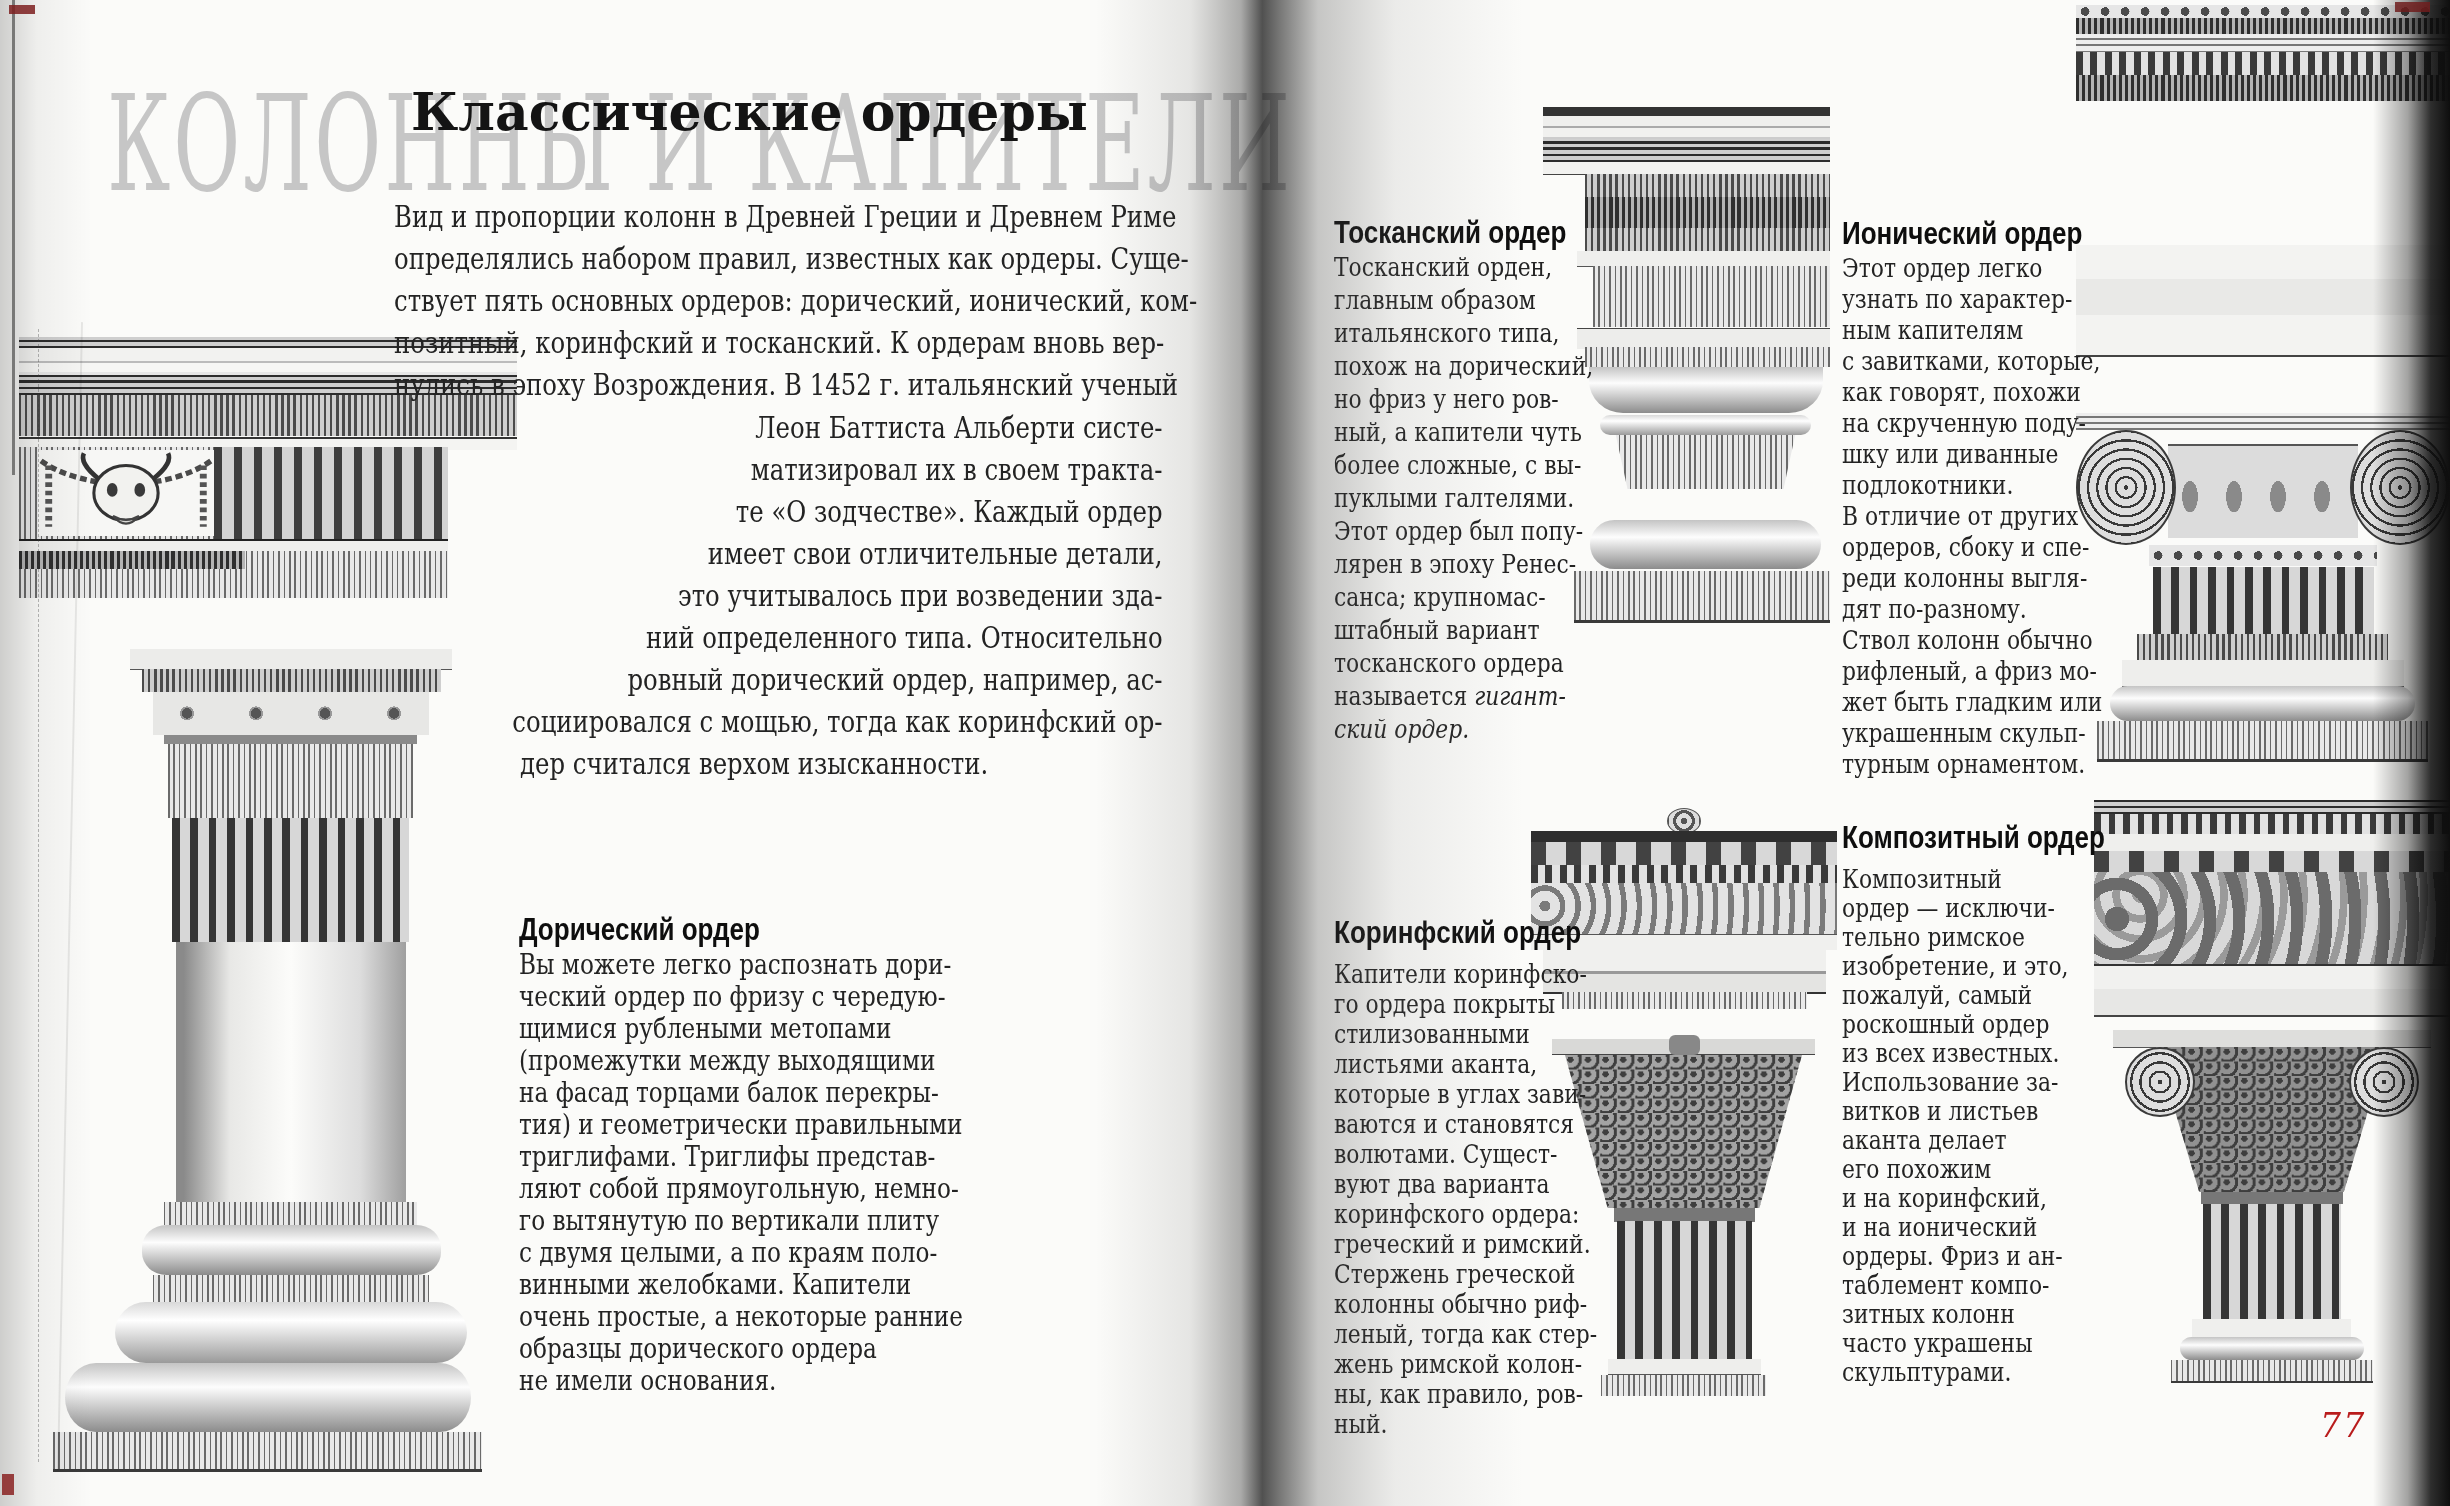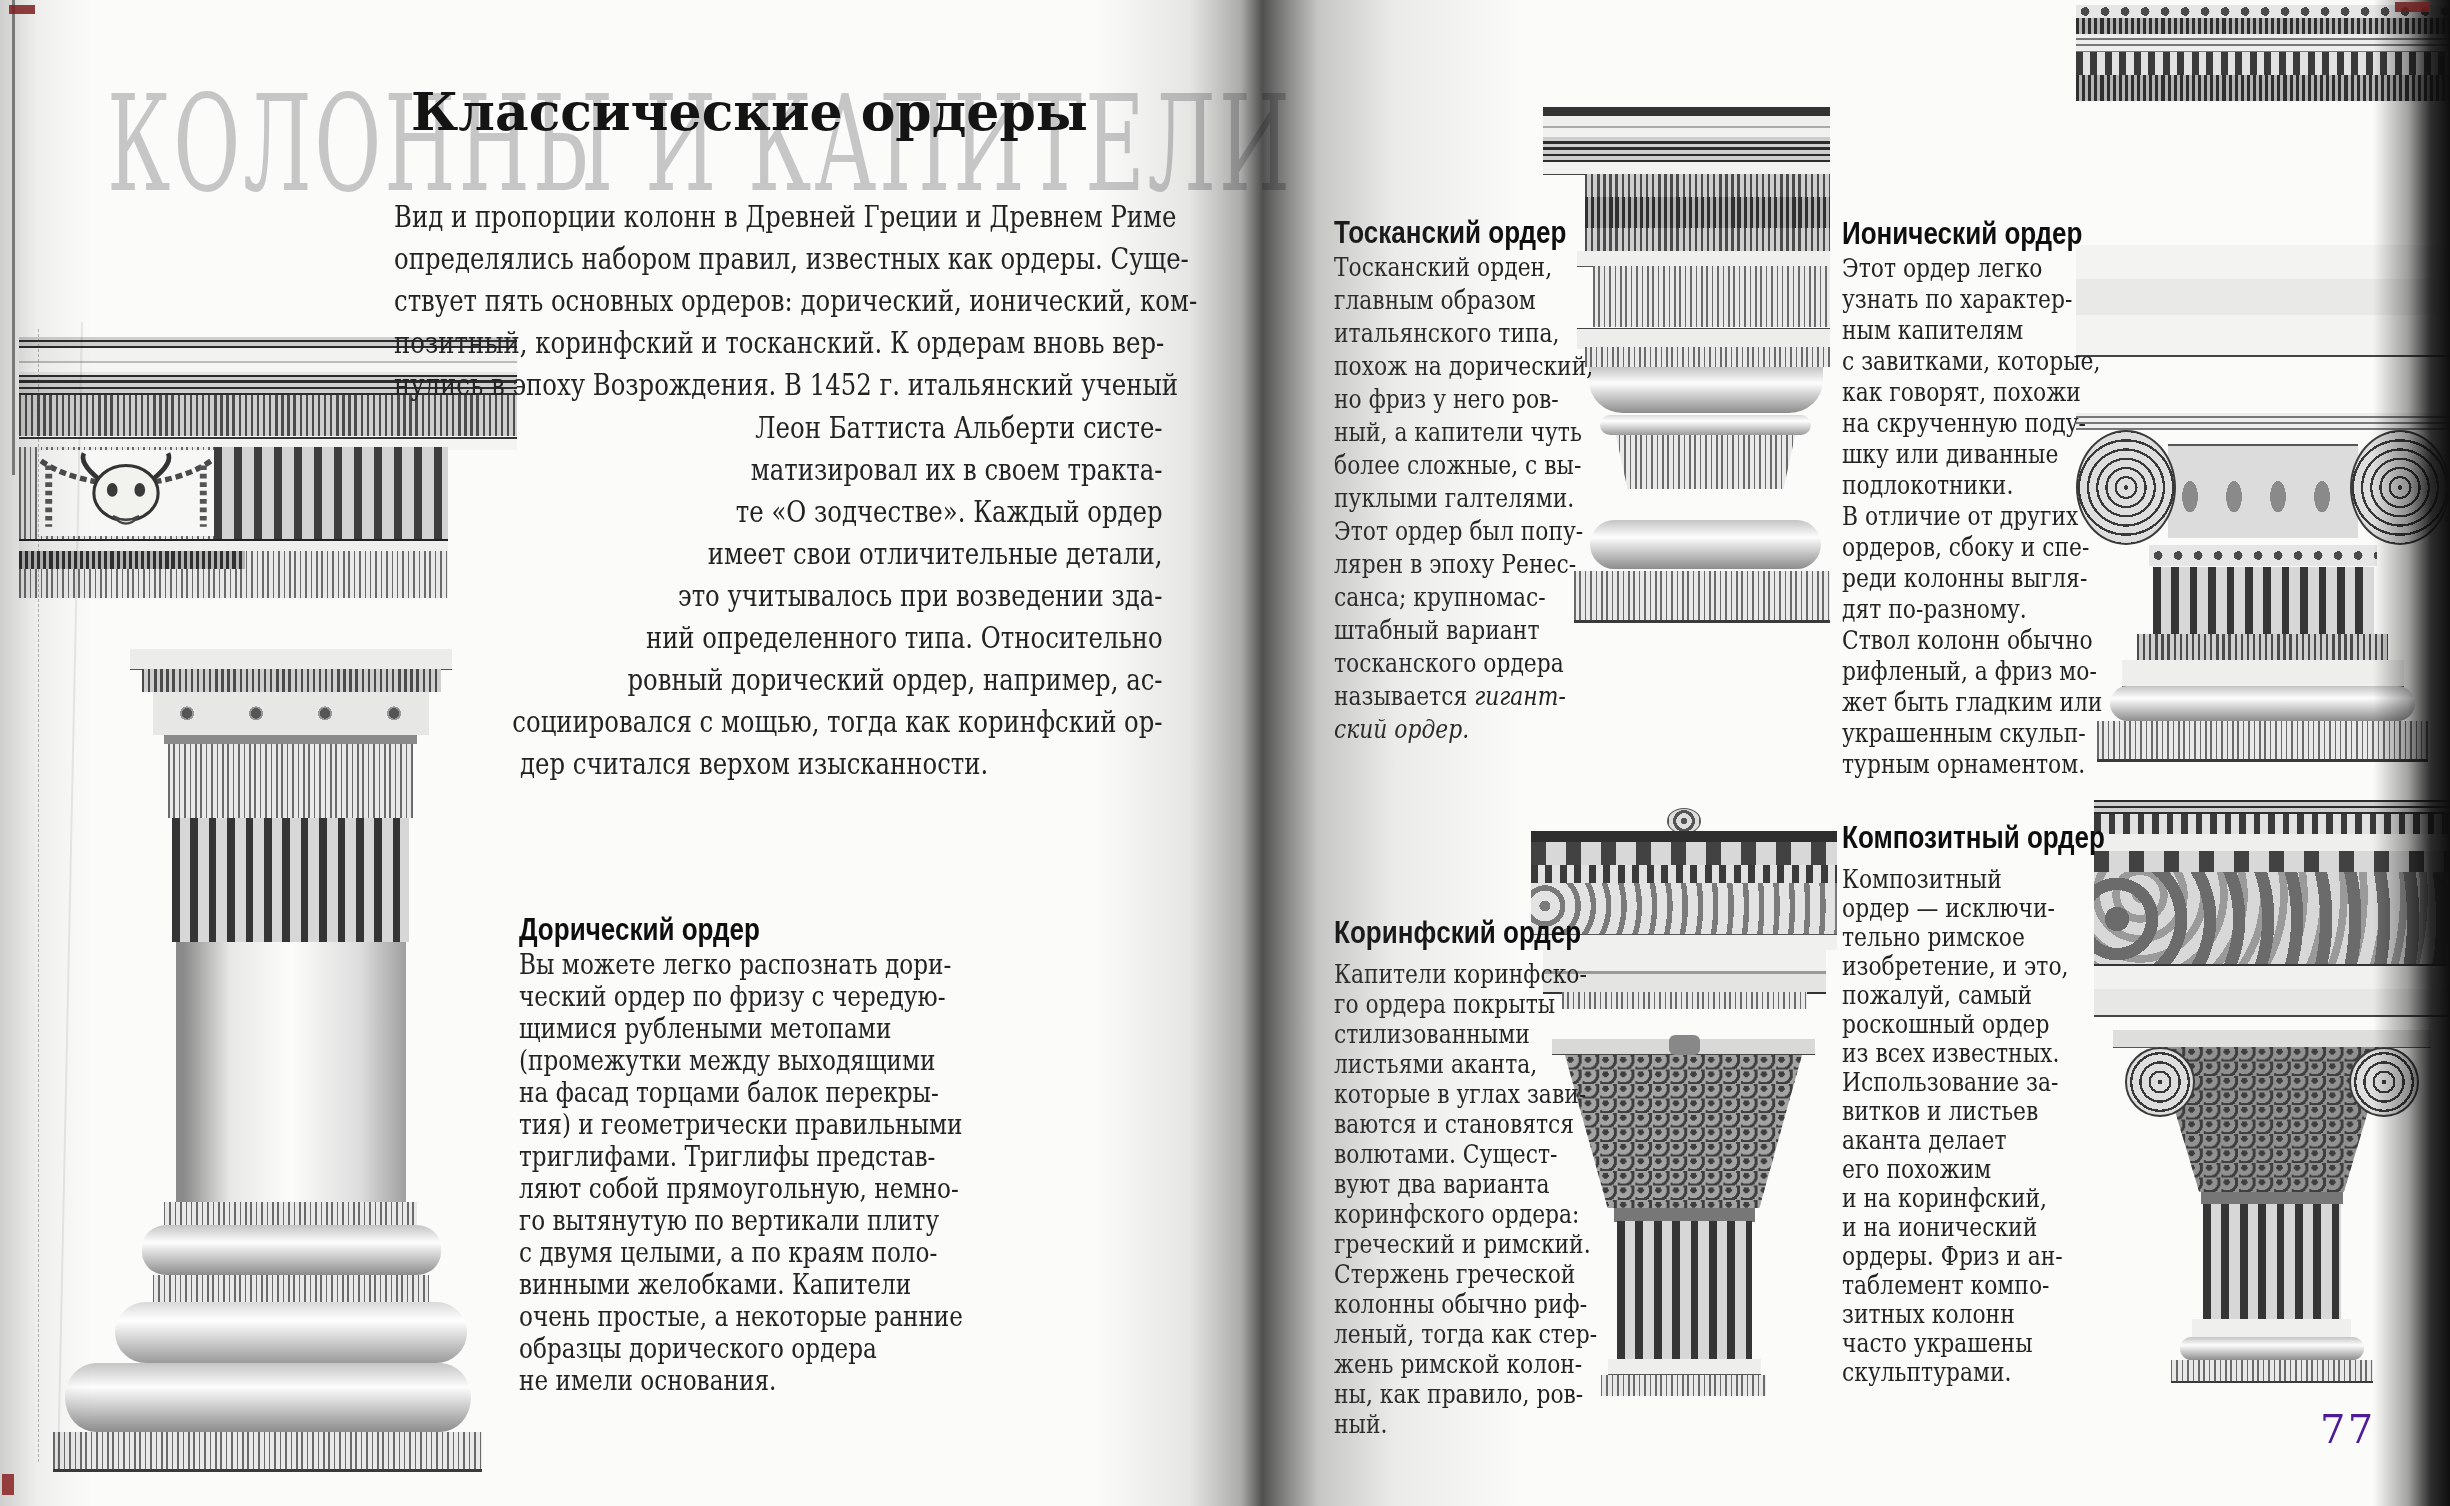--- a/index.html
+++ b/index.html
@@ -7,21 +7,21 @@
           font-family:"DejaVu Serif",serif;color:#1f1f1f;}
   .abs{position:absolute;}
   .cond{position:absolute;transform:scaleX(0.84);transform-origin:0 0;}
   .nw{white-space:nowrap;}
   .h{font-family:"Liberation Sans",sans-serif;font-weight:bold;color:#0e0e0e;font-size:31px;line-height:1.1;}
   .body-txt{font-family:"DejaVu Serif",serif;color:#232323;}
   .it{font-style:italic;}
   .watermark{font-family:"DejaVu Serif",serif;color:#c6c6c6;font-size:132px;font-weight:normal;
              letter-spacing:4.6px;white-space:nowrap;transform:scaleX(0.62);transform-origin:0 0;}
   .title{font-family:"DejaVu Serif",serif;font-weight:bold;font-size:52px;color:#141414;white-space:nowrap;margin-left:17px;}
-  .pagenum{font-family:"DejaVu Serif",serif;font-size:40px;letter-spacing:2.3px;color:#4c1d95;}
+  .pagenum{font-family:"DejaVu Serif",serif;font-style:italic;font-size:33px;letter-spacing:2.3px;color:#b91c1c;}
   
   .ill div{position:absolute;}
   .hv-l{background:repeating-linear-gradient(90deg,#6a6a6a 0 1.5px,#e9e9e9 1.5px 5.4px);}
   .hv-m{background:repeating-linear-gradient(90deg,#4b4b4b 0 2.3px,#cfcfcf 2.3px 6.1px);}
   .hv-d{background:repeating-linear-gradient(90deg,#2f2f2f 0 3.1px,#b4b4b4 3.1px 6.1px);}
   .hh-d{background:repeating-linear-gradient(0deg,#2c2c2c 0 2.3px,#cfcfcf 2.3px 6.1px);}
   .hh-l{background:repeating-linear-gradient(0deg,#777 0 1.5px,#eee 1.5px 6.1px);}
   .sm{background:linear-gradient(180deg,#c4c4c4,#fdfdfd 35%,#8c8c8c);}
   .sm2{background:linear-gradient(180deg,#d9d9d9,#ffffff 30%,#9a9a9a);}
   .flutes{background:repeating-linear-gradient(90deg,#353535 0 7.7px,#d7d7d7 7.7px 18.4px);}

